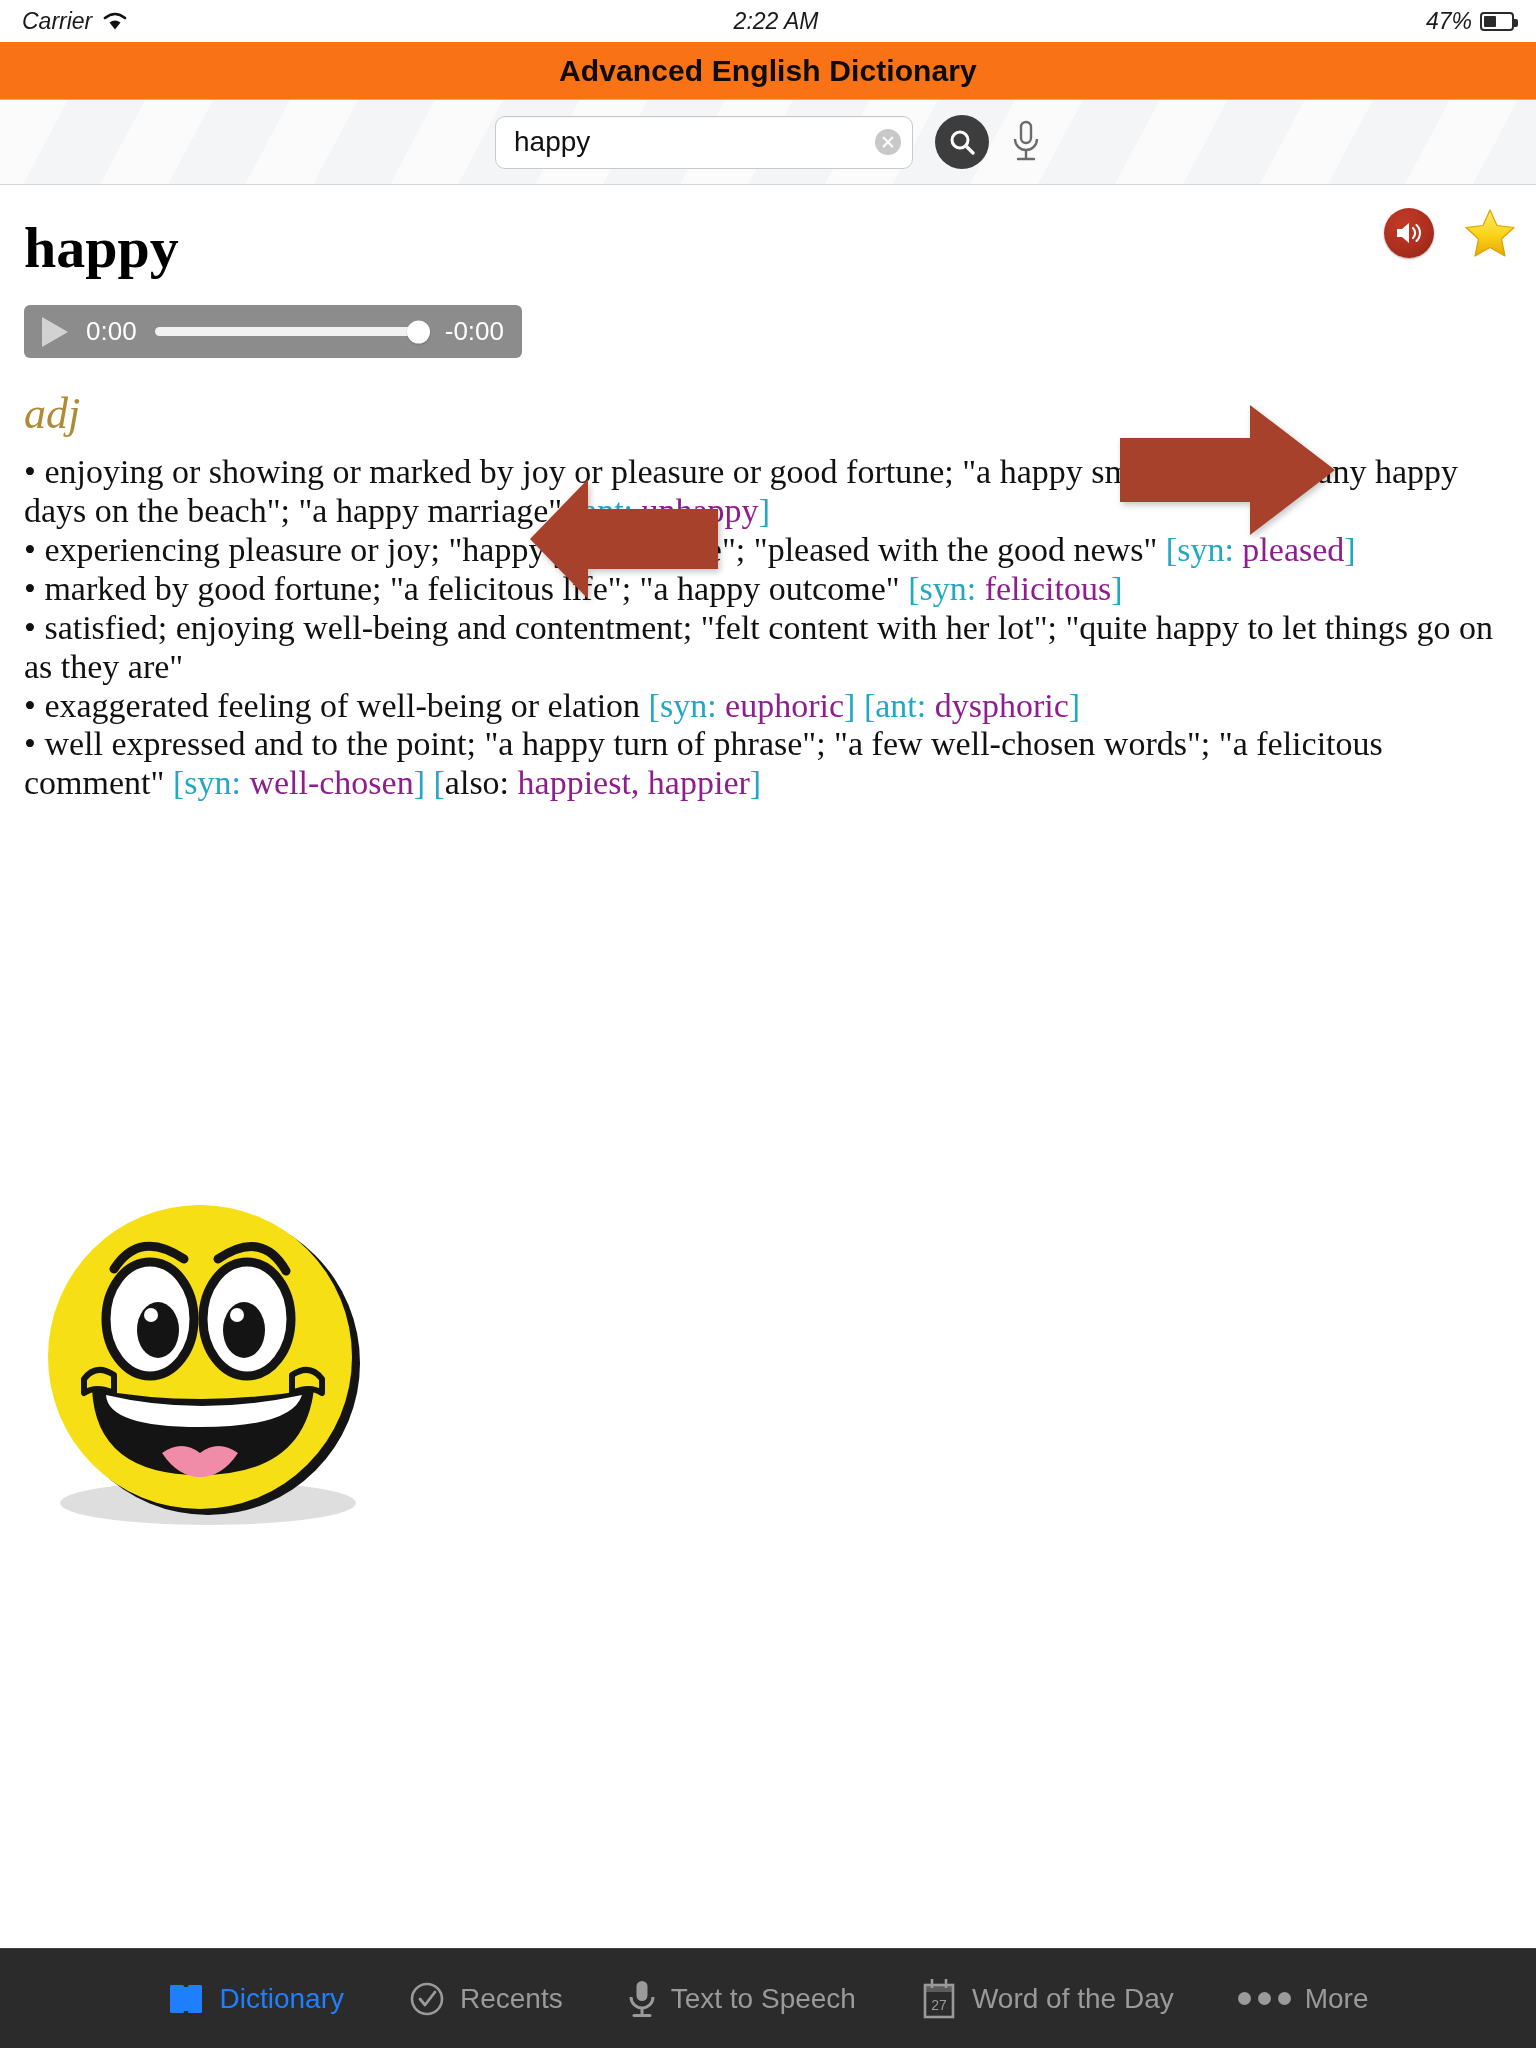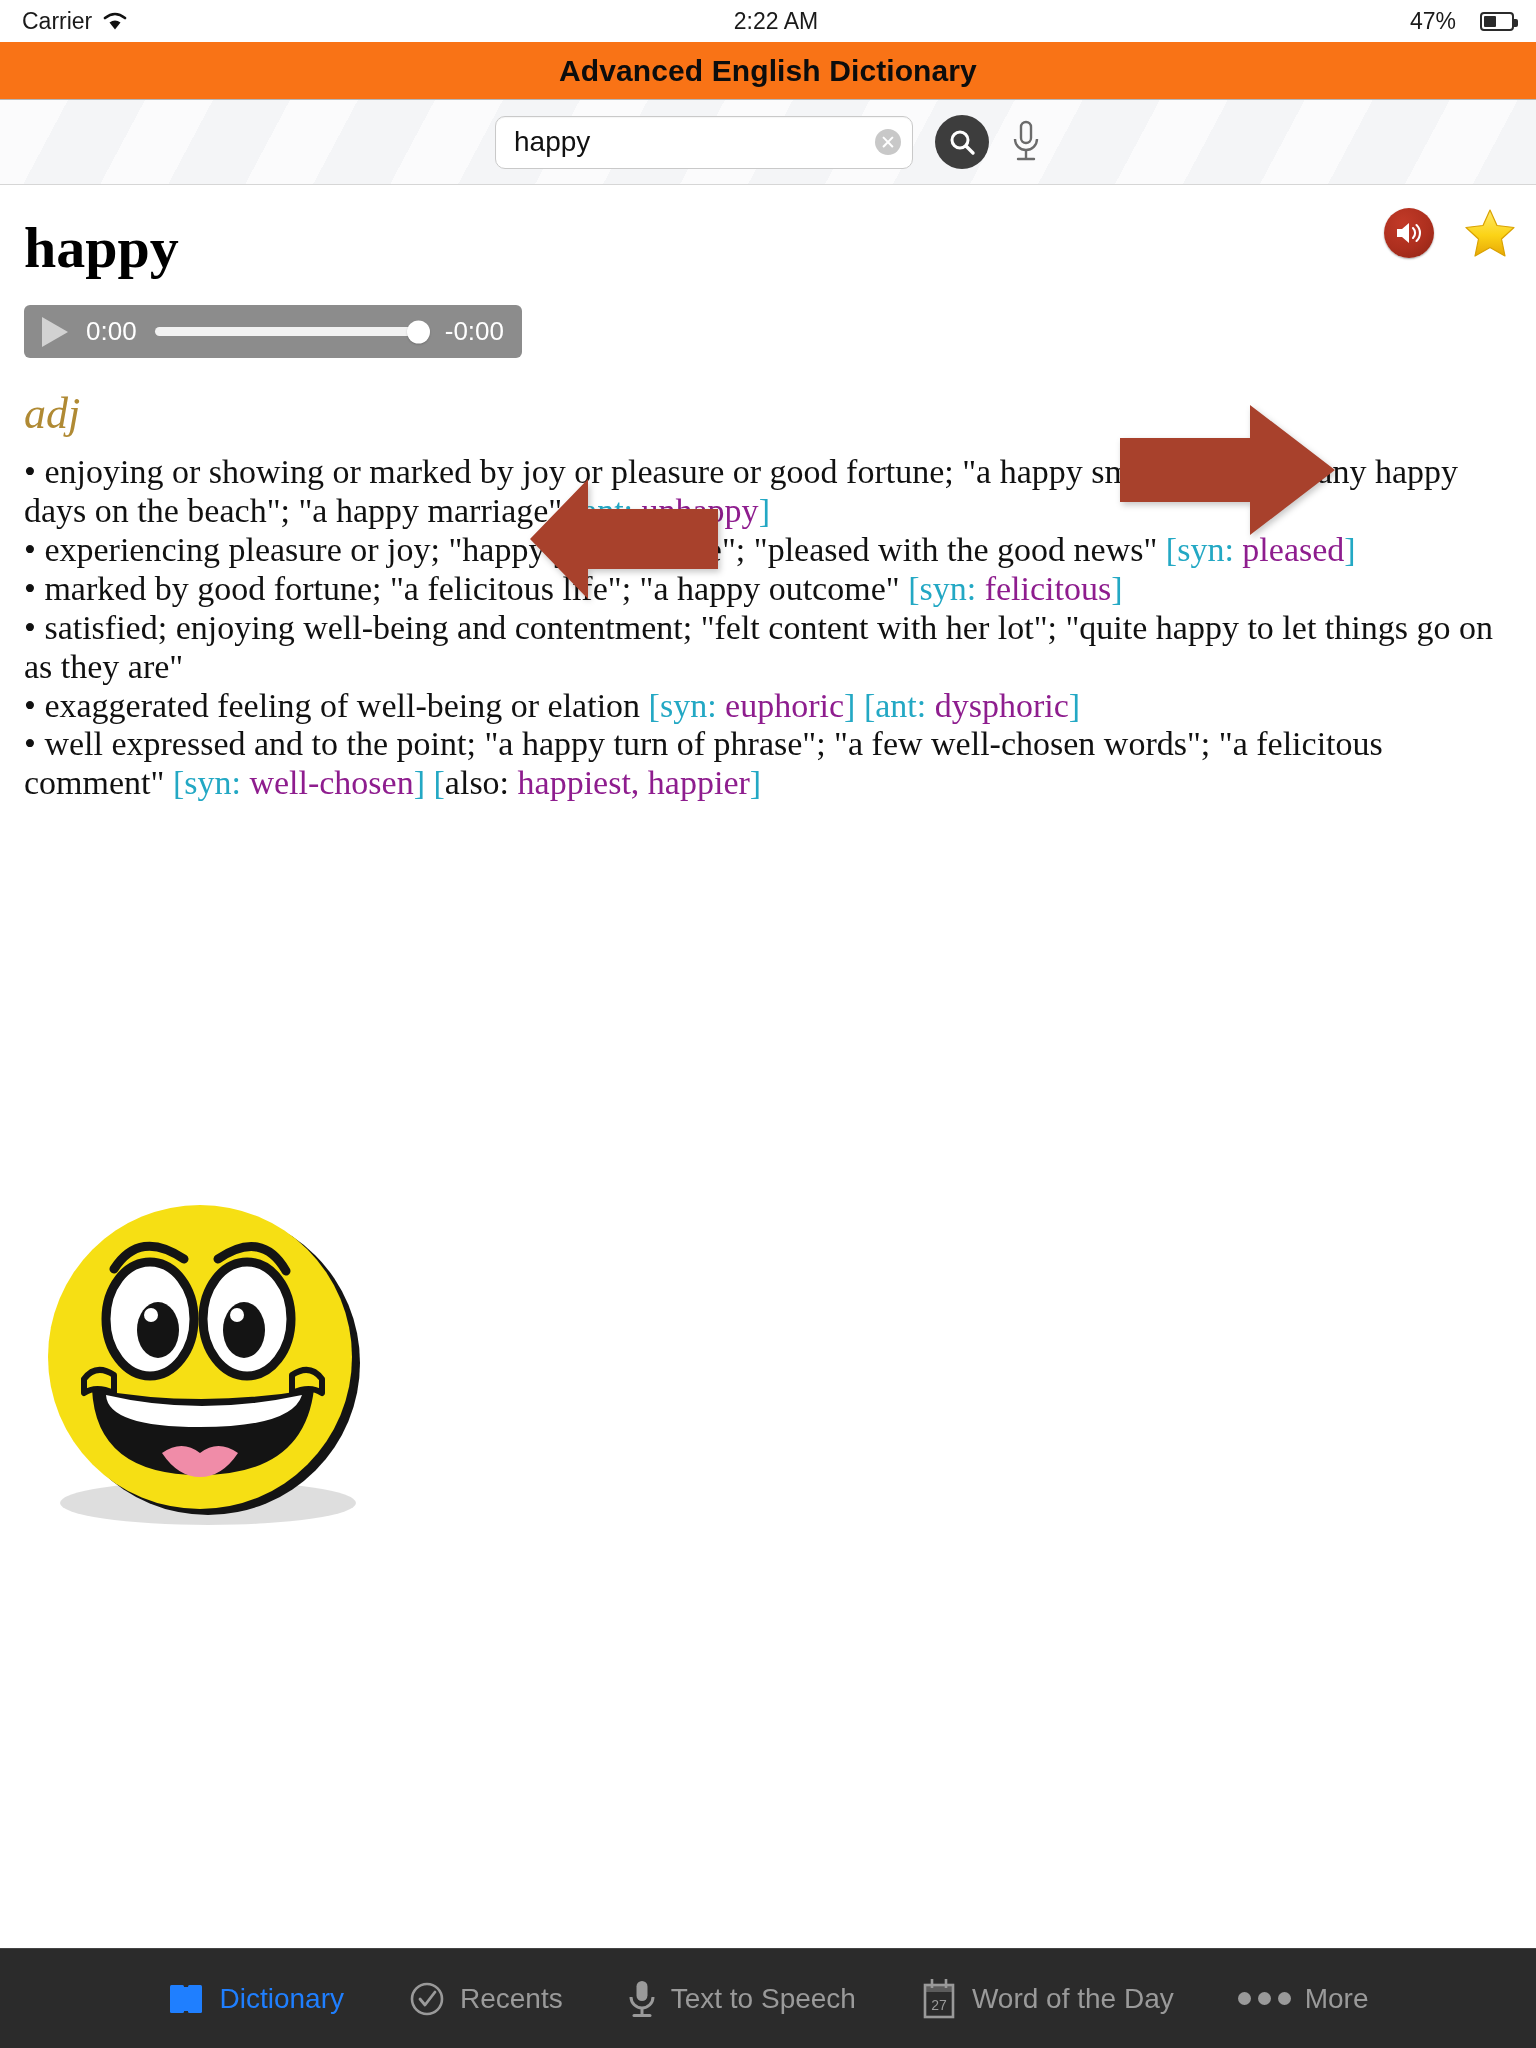--- a/index.html
+++ b/index.html
@@ -11,28 +11,29 @@
     overflow:hidden;
   }
 
   
   .statusbar{
     height:42px; width:100%;
     display:flex; 
     padding:16px 22px;
     font-size:23px; color:#1a1a1a;
     position:relative;
+    font-style:italic;
   }
   .sb-left{ display:flex; align-items:center; gap:10px; }
   .sb-center{
     position:absolute; left:16px; right:0; top:0; height:42px;
     display:flex; align-items:center; justify-content:center;
     pointer-events:none;
   }
-  .sb-right{ margin-left:auto; display:flex; align-items:center; gap:24px; }
+  .sb-right{ margin-left:auto; display:flex; align-items:center; gap:8px; }
   .battery{
     width:34px; height:19px; border:2px solid #2b2b2b; border-radius:4px;
     position:relative; display:flex; align-items:center; padding:2px;
   }
   .battery::after{
     content:""; position:absolute; right:-6px; top:5px;
     width:4px; height:8px; background:#2b2b2b; border-radius:0 2px 2px 0;
   }
   .battery > i{ display:block; height:100%; width:47%; background:#2b2b2b; border-radius:1px; }
 

